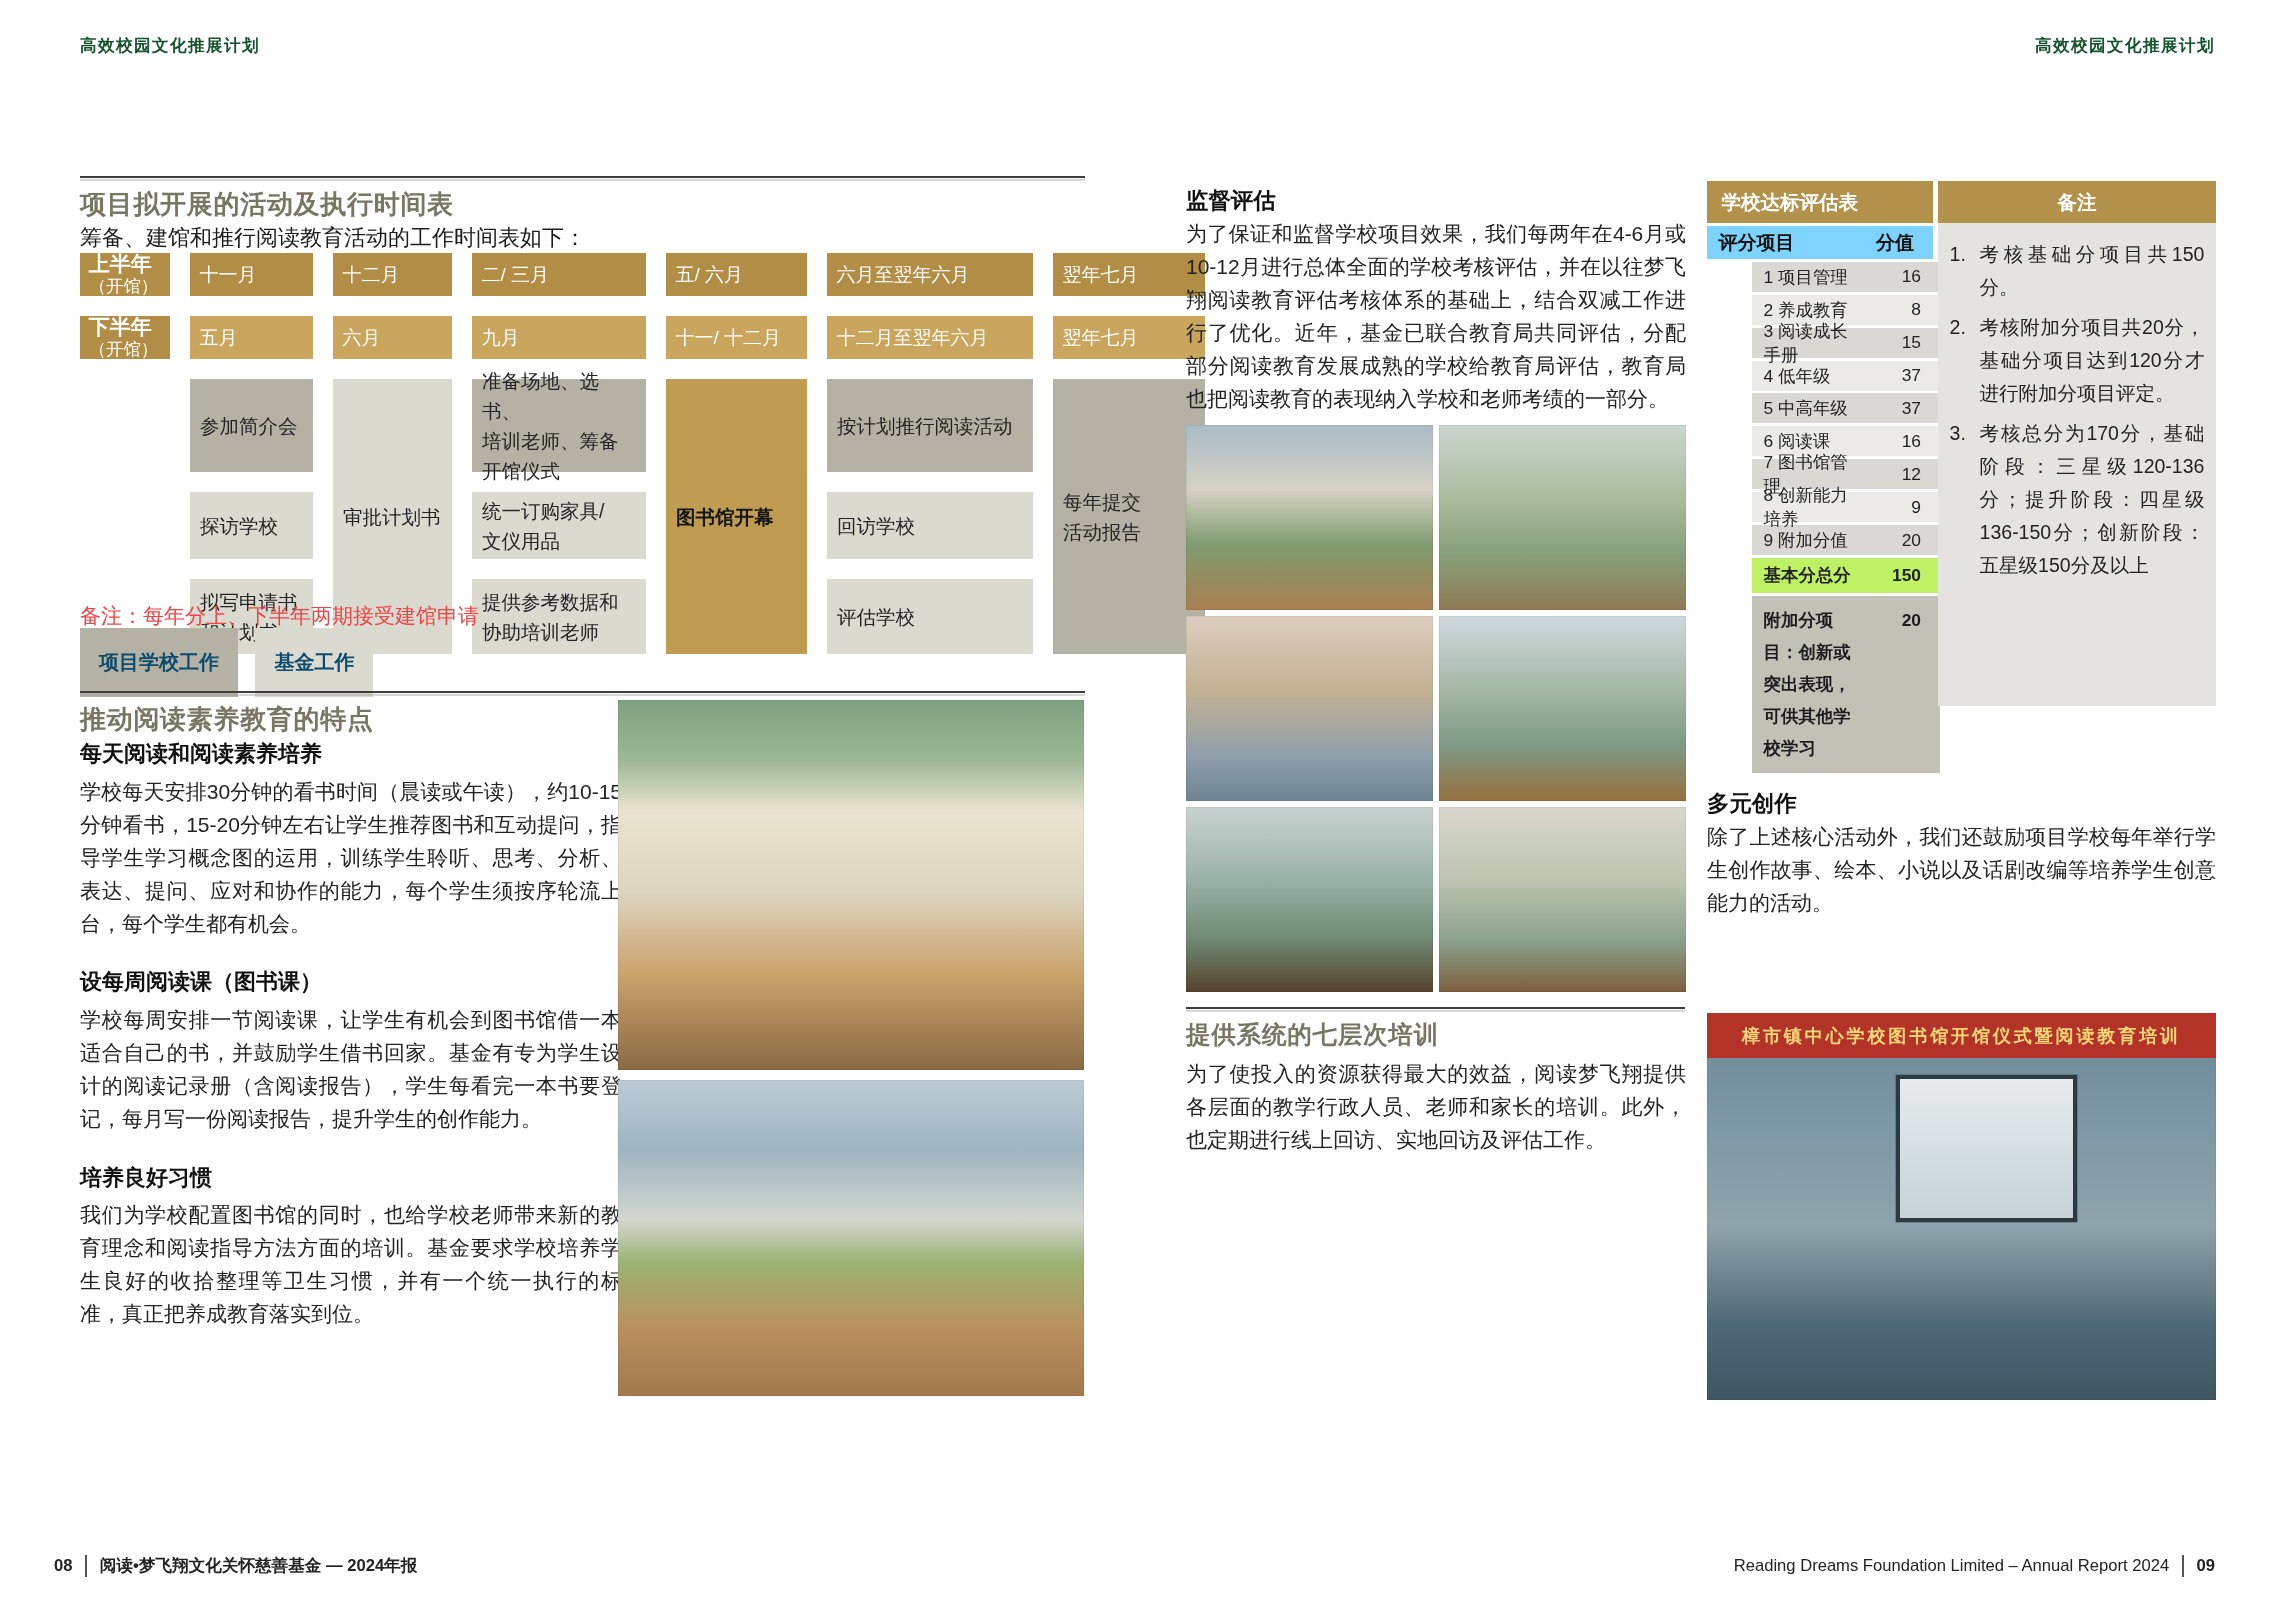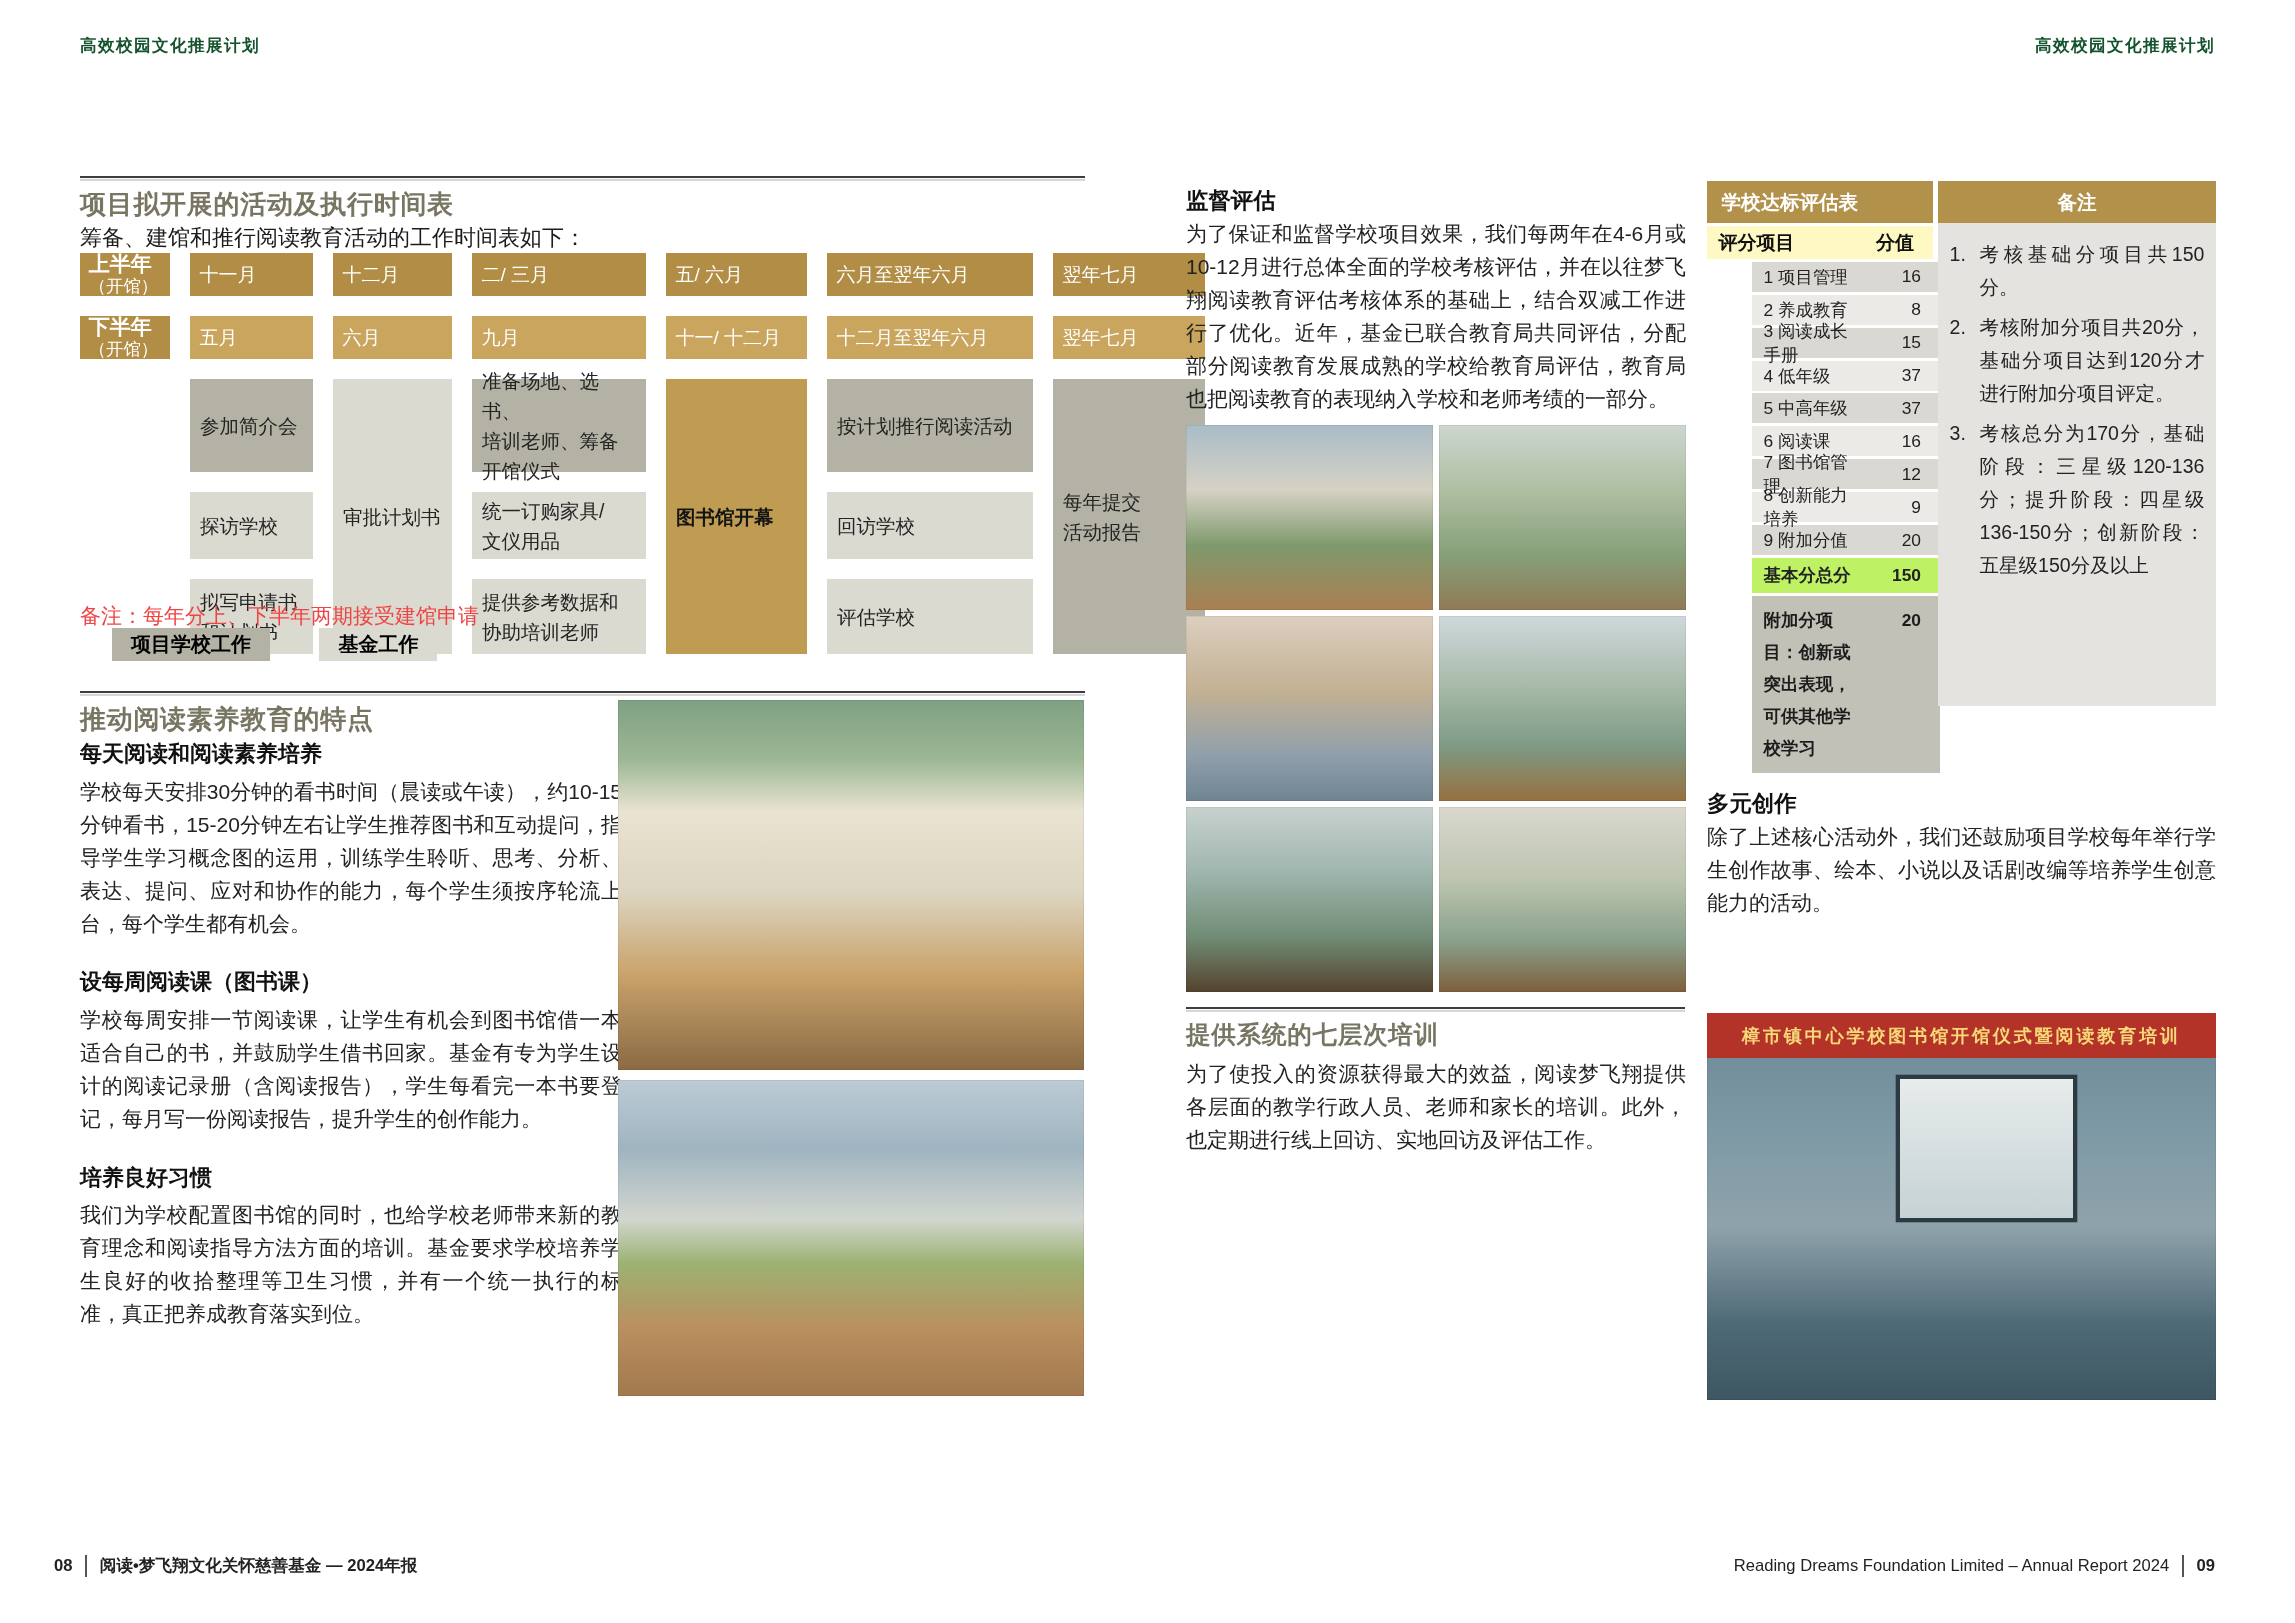--- a/index.html
+++ b/index.html
@@ -25,40 +25,40 @@
   .tl-period .t1{font-size:21px;font-weight:bold;}
   .tl-period .t2{font-size:17.4px;}
   .tl-month{color:#fff;font-size:19px;padding-left:9.4px;white-space:nowrap;}
   .tl-month.r1{background:#b28d45;}
   .tl-month.r2{background:#c9a55e;}
   .tl-body{font-size:19.5px;line-height:30px;color:#242424;padding:7.2px 10px;white-space:pre-line;}
   .tl-school{background:#b3b2a5;}
   .tl-fund{background:#dbdad1;}
   .tl-milestone{background:#bf9c52;font-weight:bold;color:#151515;}
   .note-line{font-size:21px;color:#ef4444;}
-  .legend-chip{display:inline-block;font-size:20px;font-weight:bold;color:#000000;padding:3px 19px;margin-right:17.4px;margin-left:32px;}
+  .legend-chip{display:inline-block;font-size:20px;font-weight:bold;color:#0c4a6e;padding:21px 19px;margin-right:17.4px;}
   .legend-school{background:#b3b2a5;}
   .legend-fund{background:#dbdad1;}
   
   .photo{box-shadow:0 0 0 0.7px rgba(0,0,0,.08) inset;}
   .ph-bench{background:linear-gradient(180deg,#7fa183 0%,#9cb794 16%,#e9e3d1 30%,#dcd5c1 52%,#caa36b 74%,#8a6a44 100%);}
   .ph-classroom{background:linear-gradient(180deg,#bccbd5 0%,#9fb4c0 22%,#d2d6cf 44%,#9cb273 58%,#ba905f 78%,#a2794e 100%);}
   .ph-a{background:linear-gradient(180deg,#a9bcc6 0%,#d6d2c5 35%,#7f9a6e 65%,#a97f52 100%);}
   .ph-b{background:linear-gradient(180deg,#cdd6d0 0%,#aabb9c 40%,#86a07a 70%,#8f7a55 100%);}
   .ph-c{background:linear-gradient(180deg,#dccfc0 0%,#c3b193 40%,#90a0ab 75%,#6f8493 100%);}
   .ph-d{background:linear-gradient(180deg,#cfd8dc 0%,#a5b8a6 40%,#7e9a86 70%,#96703f 100%);}
   .ph-e{background:linear-gradient(180deg,#c8d2cf 0%,#9fb6ae 35%,#718c75 70%,#54432e 100%);}
   .ph-f{background:linear-gradient(180deg,#d9d8ce 0%,#bcc4ae 40%,#8aa18c 72%,#7d5f3d 100%);}
   .ph-training{background:linear-gradient(180deg,#6b8894 0%,#7d99a5 30%,#8fa3ab 55%,#4f6a77 80%,#3d5662 100%);}
   .banner{position:absolute;left:0;top:0;width:100%;height:45px;background:#b43328;display:flex;align-items:center;justify-content:center;}
   .banner span{color:#f7d879;font-size:18px;letter-spacing:2.9px;white-space:nowrap;font-weight:bold;}
   .screen{position:absolute;left:38%;top:17%;width:34%;height:36%;background:linear-gradient(180deg,#e7ecec,#c6d2d4);box-shadow:0 0 0 4.3px #2c3b42;}
   
   .gold-bar{background:#b2914a;color:#fff;font-weight:bold;display:flex;align-items:center;}
-  .eval-colrow{background:#fef9c3;display:flex;align-items:center;font-weight:bold;font-size:19px;color:#111;}
+  .eval-colrow{background:#7dd3fc;display:flex;align-items:center;font-weight:bold;font-size:19px;color:#111;}
   .eval-row{display:flex;align-items:center;font-size:17.4px;color:#222;margin-top:2.9px;height:30px;}
   .eval-row.odd{background:#d9d8d3;}
   .eval-row.even{background:#eceae6;}
   .eval-row .lbl{flex:1;padding-left:11.6px;}
   .eval-row .val{width:65px;text-align:right;padding-right:19px;}
   .eval-total{background:#bef264;font-weight:bold;height:35px;}
   .eval-bonus{display:flex;align-items:flex-start;background:#c2c1b8;font-weight:bold;font-size:17.4px;margin-top:2.9px;padding:8.7px 0;}
   .eval-bonus .lbl{flex:1;padding-left:11.6px;line-height:32px;}
   .eval-bonus .val{width:65px;text-align:right;padding-right:19px;line-height:32px;}
   .remarks-body{background:#e4e3df;padding:14.5px 11.6px 0 11.6px;box-sizing:border-box;}

